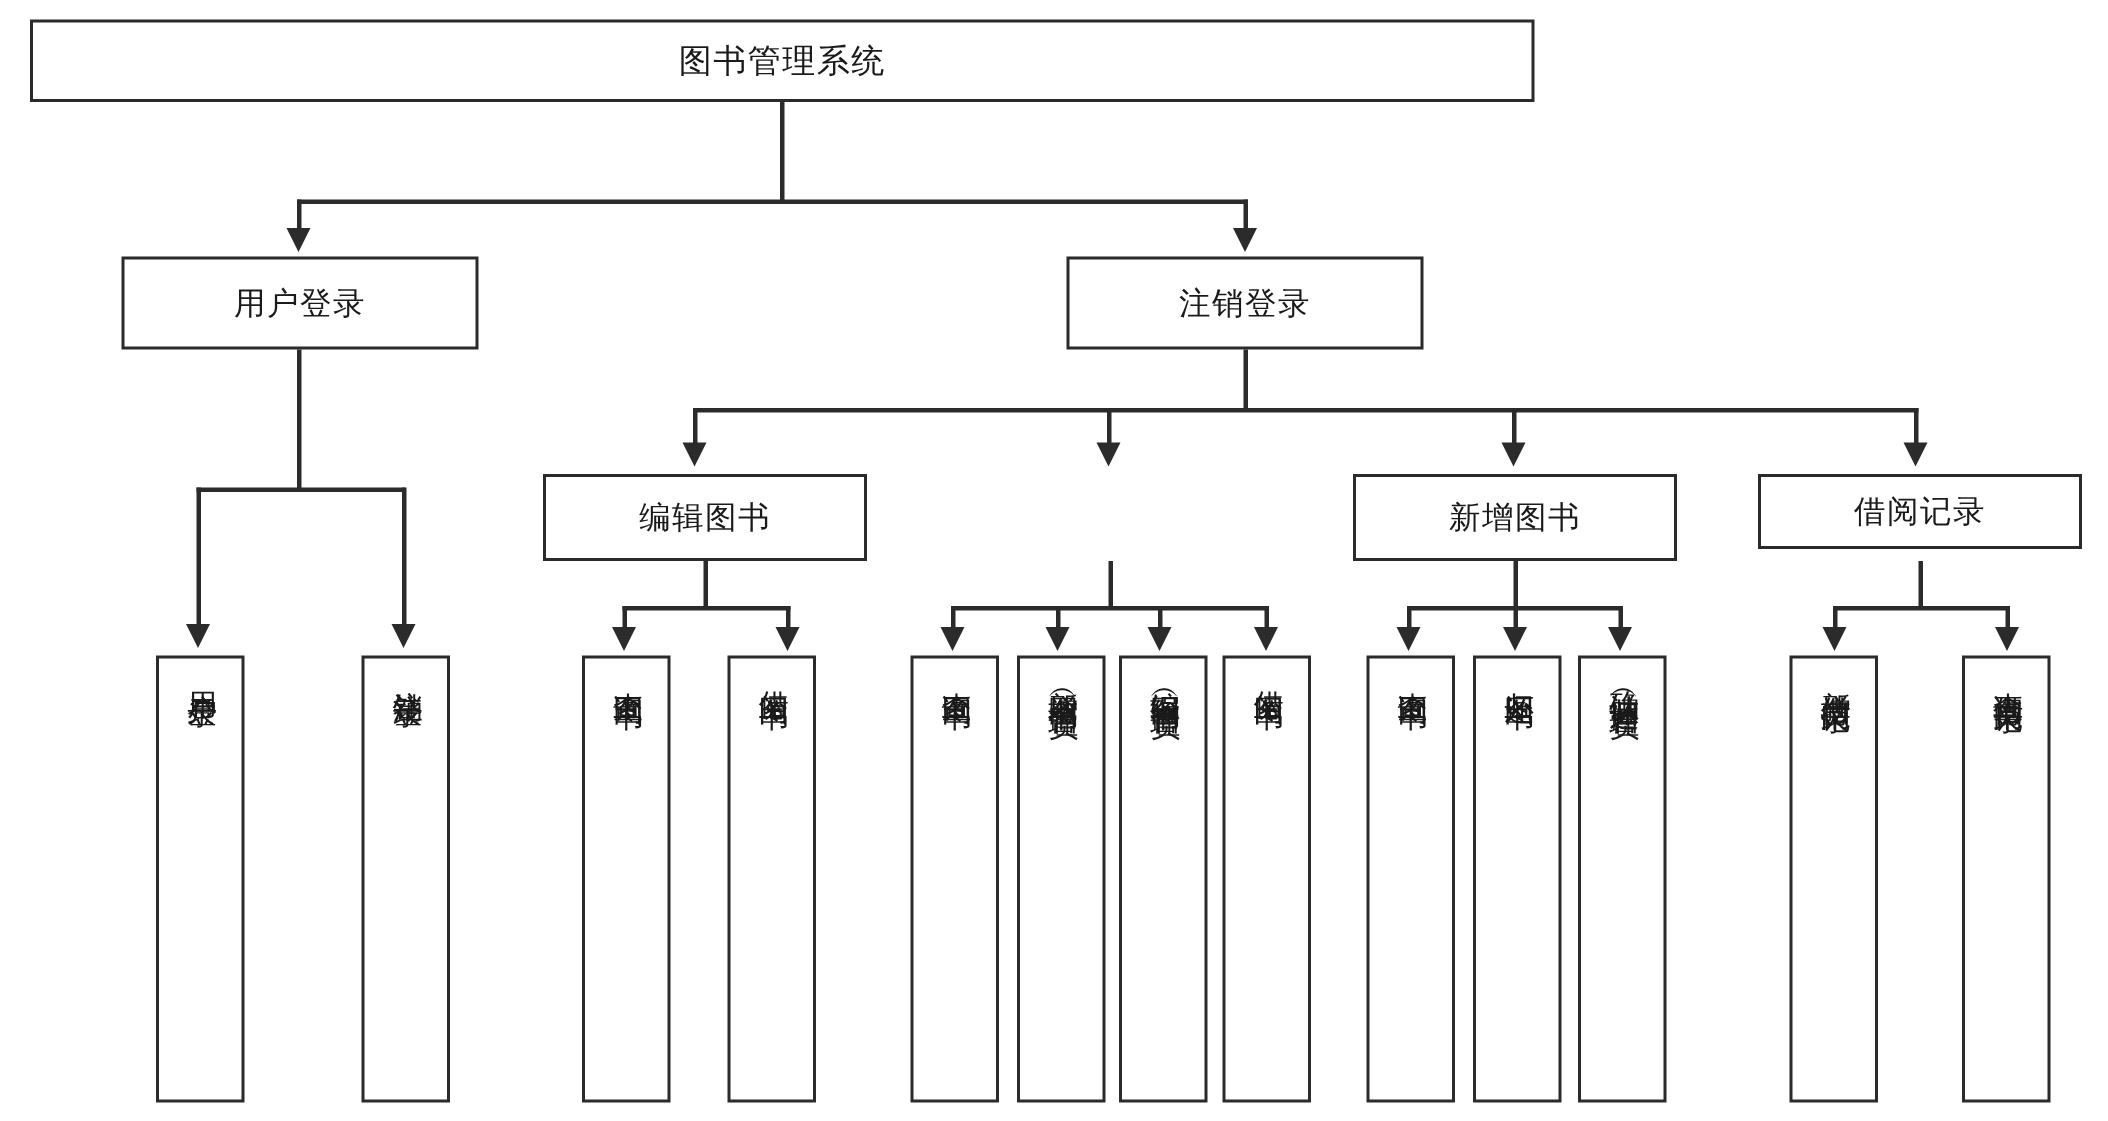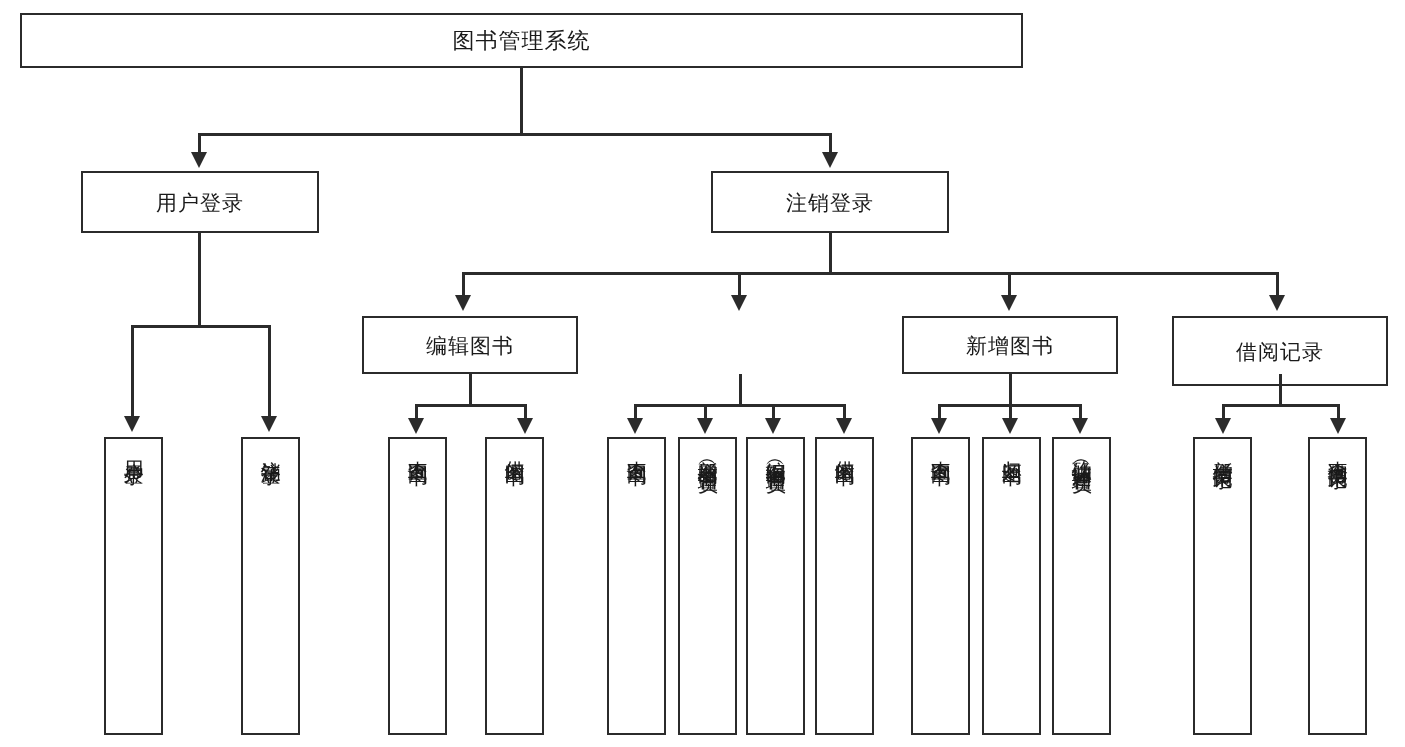--- a/index.html
+++ b/index.html
@@ -121,21 +121,21 @@
   <div class="arrow" style="left:1001px; top:295px;"></div>
   <div class="vline" style="left:1276px; top:272px; width:3px; height:25px;"></div>
   <div class="arrow" style="left:1269px; top:295px;"></div>
 
   <div class="node node-h" style="left:362px; top:316px; width:216px; height:58px;">
     <span>编辑图书</span>
   </div>
   <div class="node node-h" style="left:902px; top:316px; width:216px; height:58px;">
     <span>新增图书</span>
   </div>
-  <div class="node node-h" style="left:1172px; top:316px; width:216px; height:70px;">
+  <div class="node node-h" style="left:1172px; top:316px; width:216px; height:50px;">
     <span>借阅记录</span>
   </div>
 
   <div class="vline" style="left:469px; top:374px; width:3px; height:32px;"></div>
   <div class="hline" style="left:415px; top:404px; width:112px;"></div>
   <div class="vline" style="left:415px; top:404px; width:3px; height:16px;"></div>
   <div class="arrow" style="left:408px; top:418px;"></div>
   <div class="vline" style="left:524px; top:404px; width:3px; height:16px;"></div>
   <div class="arrow" style="left:517px; top:418px;"></div>
 

